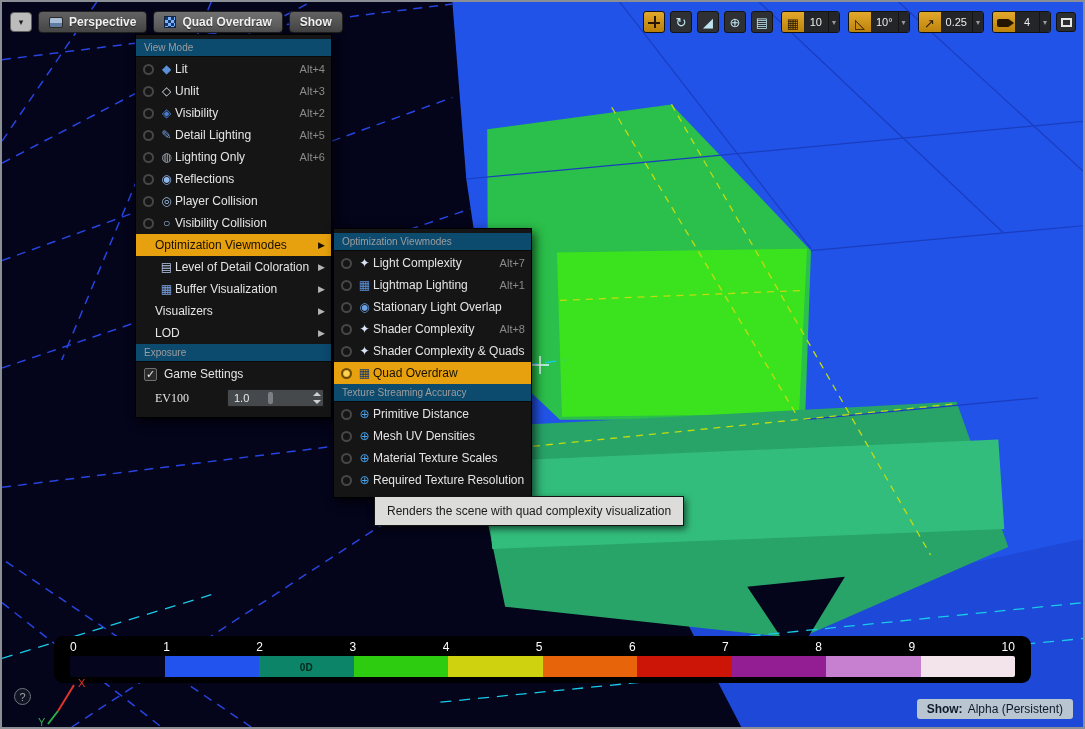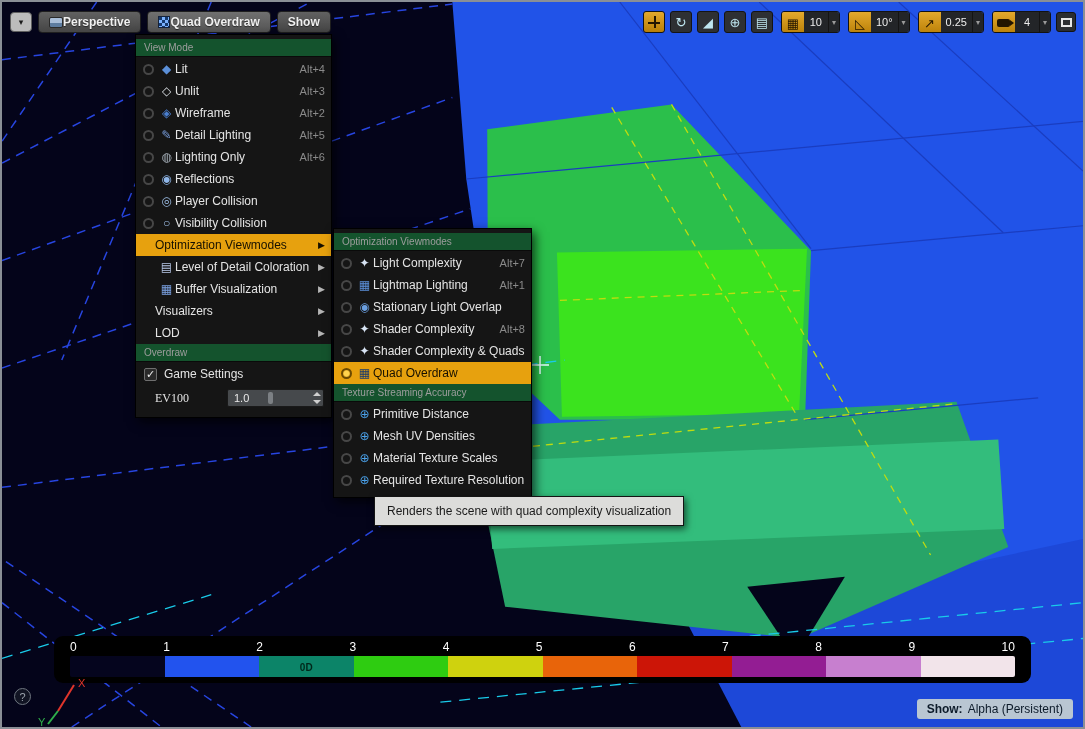--- a/index.html
+++ b/index.html
@@ -3,21 +3,21 @@
 <meta charset="utf-8">
 <style>
   * { margin:0; padding:0; box-sizing:border-box; }
   body { font-family:"Liberation Sans","DejaVu Sans",sans-serif; background:#1b1b1b; }
   .viewport { position:relative; width:1085px; height:729px; border:2px solid #8a8f96; overflow:hidden; background:#04041a; }
   .scene { position:absolute; inset:0; width:100%; height:100%; }
 
   
   .toolbar-left { position:absolute; top:9px; left:8px; display:flex; gap:6px; align-items:center; z-index:5; }
   .tb-caret { width:22px; height:20px; background:#bcbcbc; border:1px solid #5f5f5f; border-radius:4px; color:#1c1c1c; font-size:9px; display:flex; align-items:center; justify-content:center; cursor:pointer; }
-  .tb-btn { height:22px; display:flex; align-items:center; padding:0 10px; background:linear-gradient(#616161,#454545); border:1px solid #1f1f1f; border-radius:4px; color:#f0f0f0; font-size:12px; font-weight:bold; text-shadow:0 1px 1px rgba(0,0,0,.55); cursor:pointer; }
+  .tb-btn { height:22px; display:flex; align-items:center; gap:6px; padding:0 10px; background:linear-gradient(#616161,#454545); border:1px solid #1f1f1f; border-radius:4px; color:#f0f0f0; font-size:12px; font-weight:bold; text-shadow:0 1px 1px rgba(0,0,0,.55); cursor:pointer; }
   .tb-btn.active { background:linear-gradient(#707070,#555555); }
   .icon-persp { width:14px; height:11px; border-radius:2px; border:1px solid #2a2a2a; background:linear-gradient(#a9bed9 0 55%, #5d7ca0 55%); }
   .icon-checker { width:12px; height:12px; border:1px solid #15233c;
     background-image:linear-gradient(45deg,#7ab2ff 25%,transparent 25%,transparent 75%,#7ab2ff 75%),linear-gradient(45deg,#7ab2ff 25%,#173a6e 25%,#173a6e 75%,#7ab2ff 75%);
     background-size:6px 6px; background-position:0 0,3px 3px; }
 
   .toolbar-right { position:absolute; top:9px; right:32px; display:flex; gap:5px; align-items:center; z-index:5; }
   .tool-btn { width:22px; height:22px; border-radius:3px; display:flex; align-items:center; justify-content:center; font-size:13px; border:1px solid #141414; cursor:pointer; position:relative; }
   .tool-btn.dark { background:#2e3033; color:#bfe6f0; }
   .tool-btn.orange { background:linear-gradient(#e3a92d,#b97f07); color:#241600; }
@@ -29,21 +29,21 @@
   .snap-group .tool-btn { border:none; border-radius:0; }
   .snap-val { background:#232528; color:#ececec; font-size:11px; display:flex; align-items:center; justify-content:center; padding:0 5px; min-width:24px; }
   .snap-chev { background:#232528; color:#9a9a9a; font-size:8px; display:flex; align-items:center; padding:0 3px; border-left:1px solid #141414; cursor:pointer; }
   .maximize-btn { position:absolute; top:10px; right:7px; width:20px; height:20px; background:#2b2d30; border:1px solid #131313; border-radius:3px; display:flex; align-items:center; justify-content:center; z-index:5; cursor:pointer; }
   .maximize-btn .sq { width:11px; height:9px; border:2px solid #e6e6e6; }
 
   
   .menu { position:absolute; background:#151515; border:1px solid #000; box-shadow:3px 4px 10px rgba(0,0,0,.7); padding:4px 0 6px; z-index:10; }
   #main-menu { left:133px; top:32px; width:197px; }
   #sub-menu  { left:331px; top:226px; width:199px; }
-  .m-section { height:18px; line-height:17px; padding:0 8px; font-size:10px; color:#9d9d9d; background:#14532d; border-bottom:1px solid #0a0a0a; margin-bottom:1px; }
+  .m-section { height:18px; line-height:17px; padding:0 8px; font-size:10px; color:#9d9d9d; background:#0c4a6e; border-bottom:1px solid #0a0a0a; margin-bottom:1px; }
   .mi { height:22px; display:flex; align-items:center; padding:0 6px; color:#e4e4e4; font-size:12px; cursor:pointer; }
   .mi.plain { padding-left:19px; }
   .radio { width:11px; height:11px; border-radius:50%; border:2px solid #474747; margin:0 4px 0 1px; flex:none; }
   .radio.ghost { visibility:hidden; }
   .radio.sel { border-color:#6b4a00; background:radial-gradient(circle,#ffd34d 0 45%,#c07e00 100%); }
   .mic { width:17px; flex:none; text-align:center; font-size:12px; line-height:1; }
   .mil { flex:1; white-space:nowrap; }
   .mis { color:#8a8a8a; font-size:11px; margin-left:10px; }
   .arrow { color:#b5b5b5; font-size:9px; margin-left:6px; }
   .mi.hl { background:#e7a10e; color:#161000; }
@@ -227,21 +227,21 @@
     </div>
     <div class="mi">
       <span class="radio"></span>
       <span class="mic ic-unlit">◇</span>
       <span class="mil">Unlit</span>
       <span class="mis">Alt+3</span>
     </div>
     <div class="mi">
       <span class="radio"></span>
       <span class="mic ic-wire">◈</span>
-      <span class="mil">Wireframe</span>
+      <span class="mil">Visibility</span>
       <span class="mis">Alt+2</span>
     </div>
     <div class="mi">
       <span class="radio"></span>
       <span class="mic ic-detail">✎</span>
       <span class="mil">Detail Lighting</span>
       <span class="mis">Alt+5</span>
     </div>
     <div class="mi">
       <span class="radio"></span>
@@ -288,21 +288,21 @@
 
     <div class="mi plain">
       <span class="mil">Visualizers</span>
       <span class="arrow">▶</span>
     </div>
     <div class="mi plain">
       <span class="mil">LOD</span>
       <span class="arrow">▶</span>
     </div>
 
-    <div class="m-section">Overdraw</div>
+    <div class="m-section">Exposure</div>
     <div class="mi">
       <span class="checkbox"><span>✓</span></span>
       <span class="mil">Game Settings</span>
     </div>
     <div class="mi ev-row">
       <span class="ev-label">EV100</span>
       <div class="ev-box">
         <span class="ev-val">1.0</span>
         <span class="ev-knob"></span>
         <span class="ev-spin">

